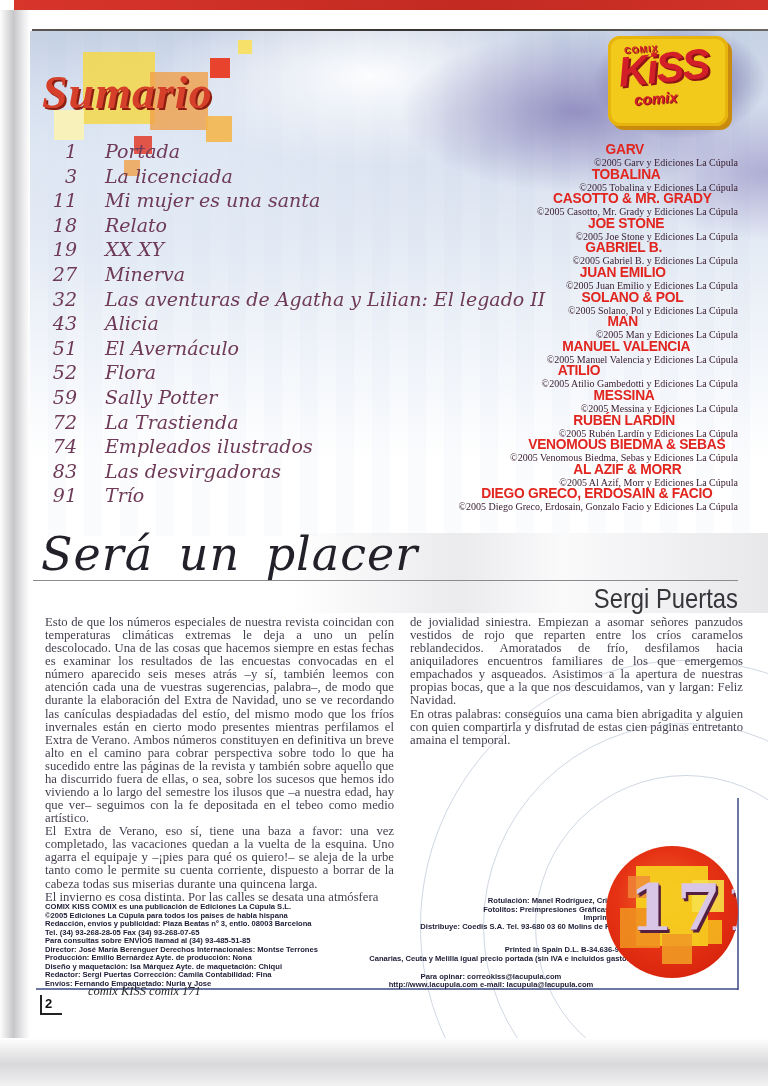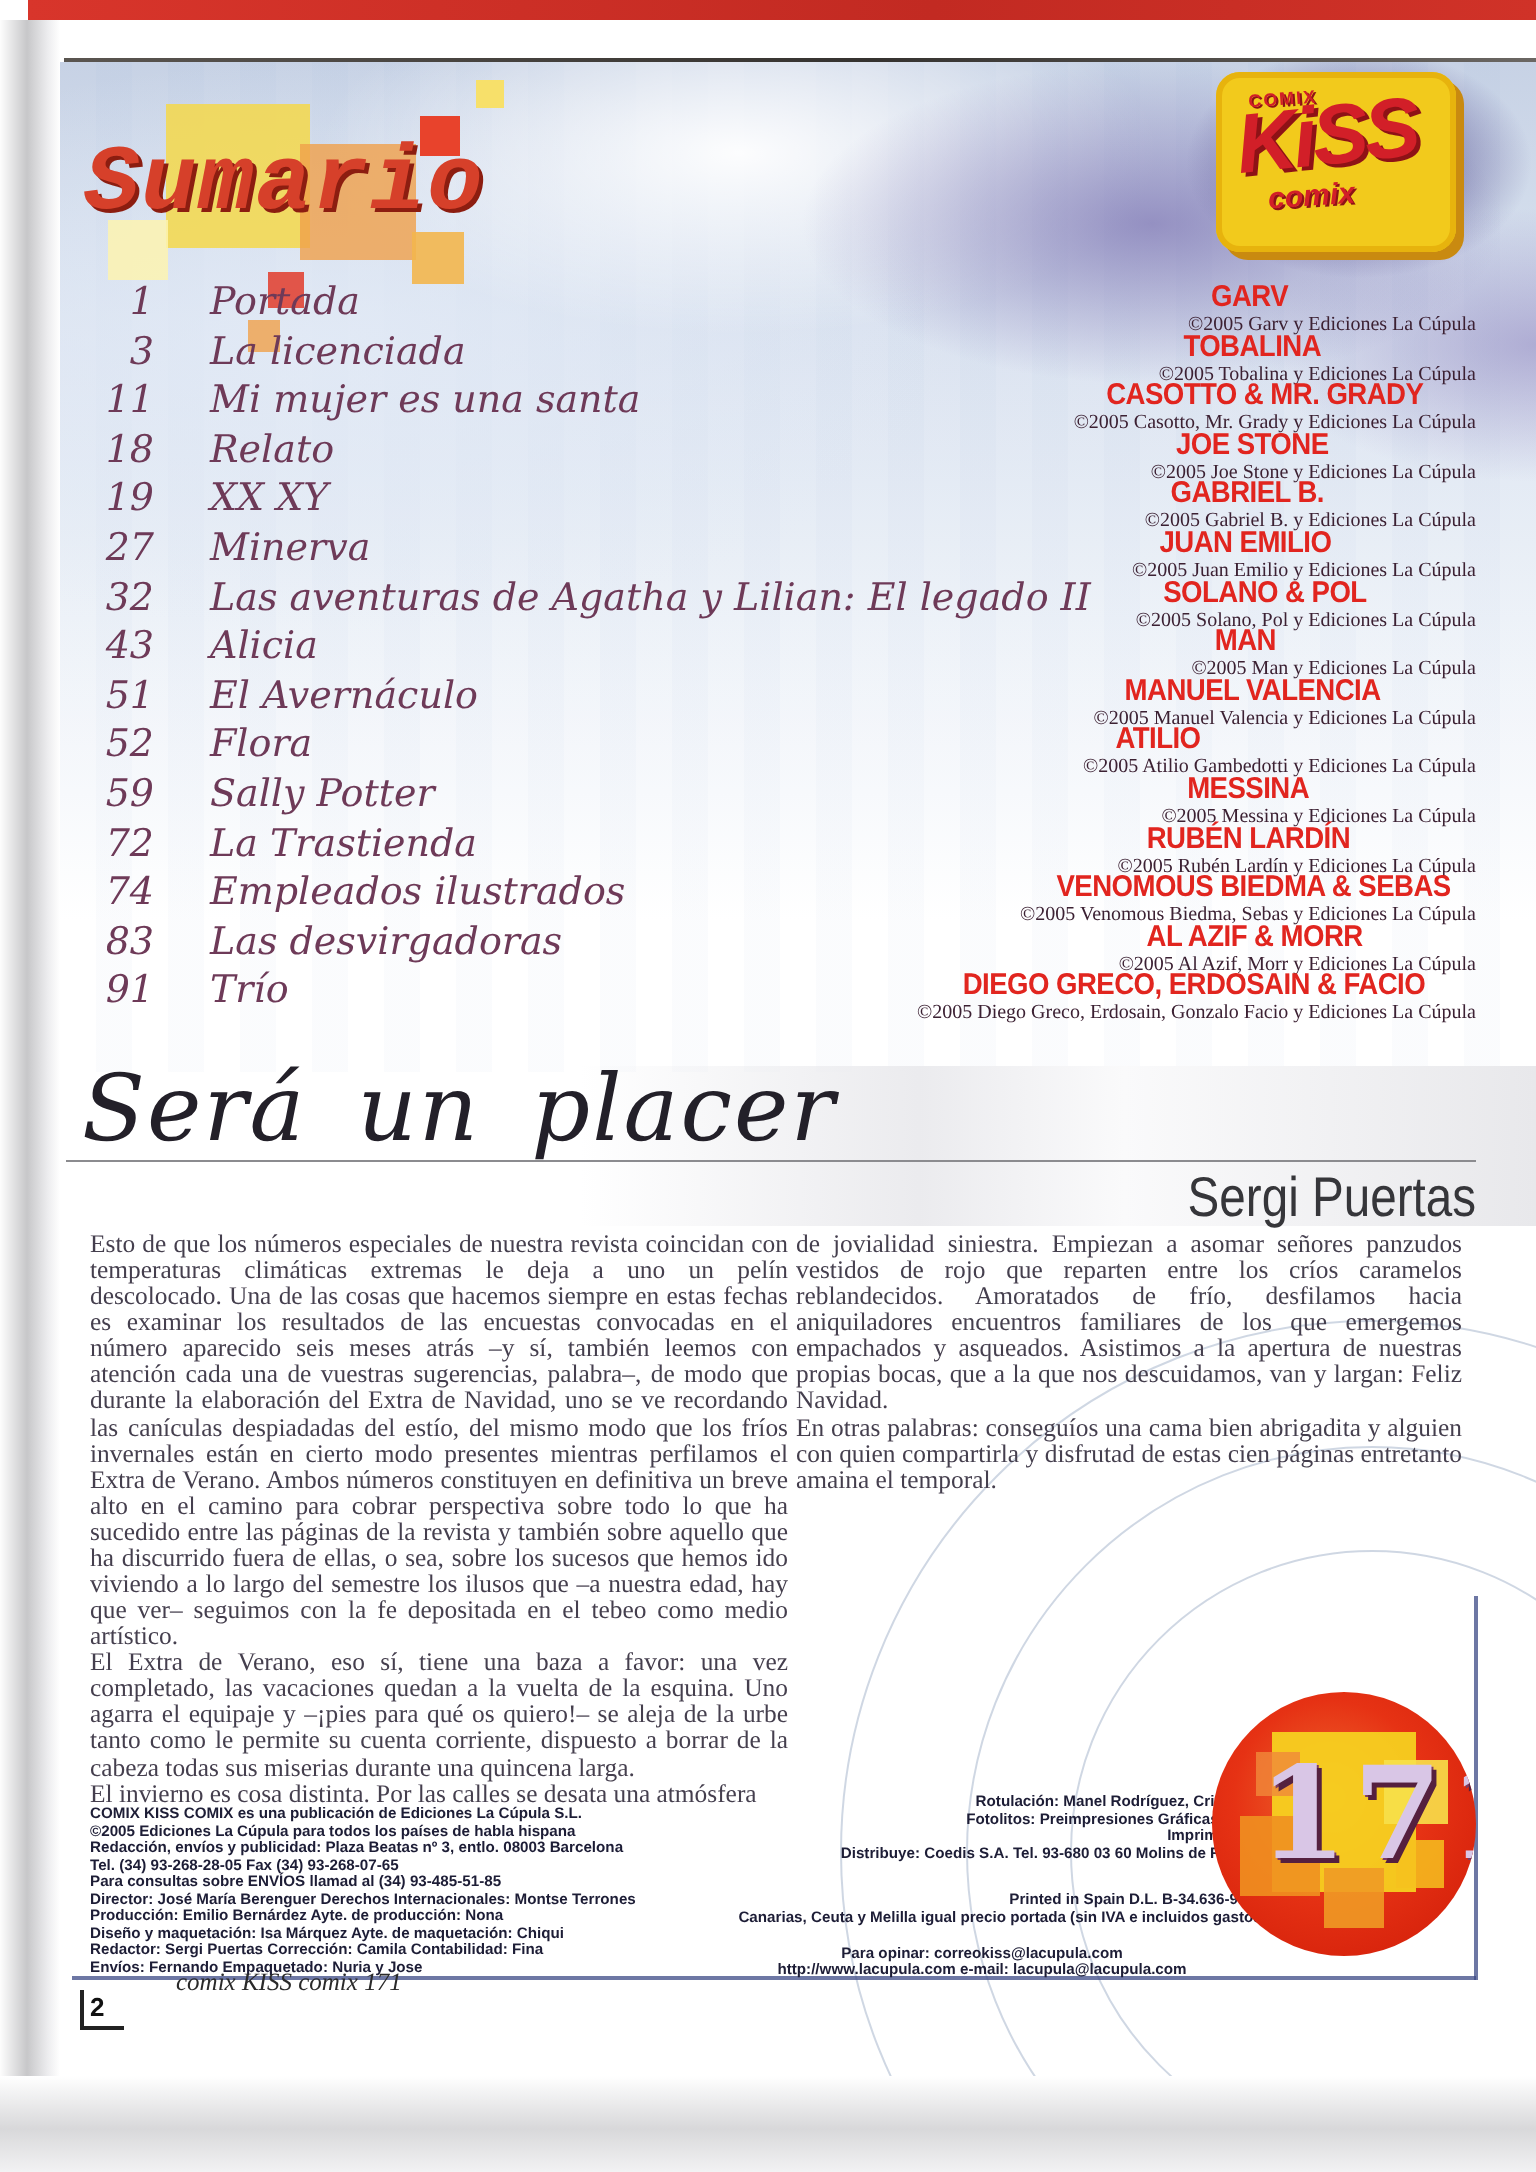--- a/index.html
+++ b/index.html
@@ -24,21 +24,21 @@
       radial-gradient(ellipse 190px 95px at 100% 28%, rgba(138,128,188,0.55), transparent 72%),
       radial-gradient(ellipse 300px 130px at 46% 9%, rgba(255,255,255,0.95), transparent 70%),
       radial-gradient(ellipse 420px 190px at 18% 28%, rgba(226,234,246,0.9), transparent 75%),
       repeating-linear-gradient(90deg, rgba(255,255,255,0.05) 0 18px, rgba(198,210,232,0.08) 18px 36px),
       linear-gradient(180deg,#c4d0e4 0%,#d8e1ef 25%,#ecf1f8 55%,#ffffff 85%);}
 
   
   .sumario-wrap{position:absolute;left:38px;top:44px;width:280px;height:120px;}
   .sq{position:absolute;}
   .sumario-title{position:absolute;left:4px;top:22px;
-    font-family:Liberation Mono, monospace;font-style:italic;font-weight:bold;
+    font-family:Liberation Serif, serif;font-style:italic;font-weight:bold;
     font-size:46px;color:#d6402a;letter-spacing:1px;
     text-shadow:2px 2px 0 #8c1d10;}
 
   
   .kiss-logo{position:absolute;left:608px;top:36px;width:120px;height:90px;
     background:#f2ca1c;border-radius:12px;
     box-shadow:4px 4px 0 #c98a10, inset 0 0 0 3px #e7b30d;
     font-family:"Liberation Sans",sans-serif;color:#d21f28;overflow:hidden;}
   .kiss-top{font-size:9px;font-weight:bold;letter-spacing:1px;margin:6px 0 0 16px;
             transform:rotate(-4deg);text-shadow:1px 1px 0 #8e1216;}
@@ -67,21 +67,21 @@
   
   .headline-band{position:absolute;left:33px;top:533px;right:0;height:80px;
     background:linear-gradient(90deg,rgba(255,255,255,0) 35%,#ebebee 58%,#fafafb 72%,#e8e8eb 100%);}
   .headline-wrap{position:absolute;left:33px;top:530px;right:30px;}
   .headline{font-family:"DejaVu Serif",serif;font-style:italic;font-size:46px;
     line-height:1.05;color:#232029;letter-spacing:1px;word-spacing:10px;margin:0 0 2px 8px;}
   .headline-rule{height:1px;background:#8b8b8f;width:100%;}
   .byline{text-align:right;font-family:"Liberation Sans",sans-serif;font-size:28px;
     color:#36363a;margin-top:2px;transform:scaleX(0.85);transform-origin:right center;}
 
-  .article{position:absolute;left:45px;top:616px;display:flex;gap:4px;}
+  .article{position:absolute;left:45px;top:616px;display:flex;gap:16px;}
   .col{text-align:justify;font-size:12.7px;line-height:1.03;color:#453f4e;
        hyphens:auto;}
   .col-left{width:349px;}
   .col-right{width:333px;}
   .col p{margin:0;}
 
   
   .faint-circle{position:absolute;border:1px solid rgba(148,166,194,0.45);border-radius:50%;}
   .rule-credits-h{position:absolute;left:36px;top:988px;width:702px;height:2px;background:#3c4a86;opacity:.75;}
   .rule-credits-v{position:absolute;left:737px;top:798px;width:2px;height:192px;background:#3c4a86;opacity:.75;}

